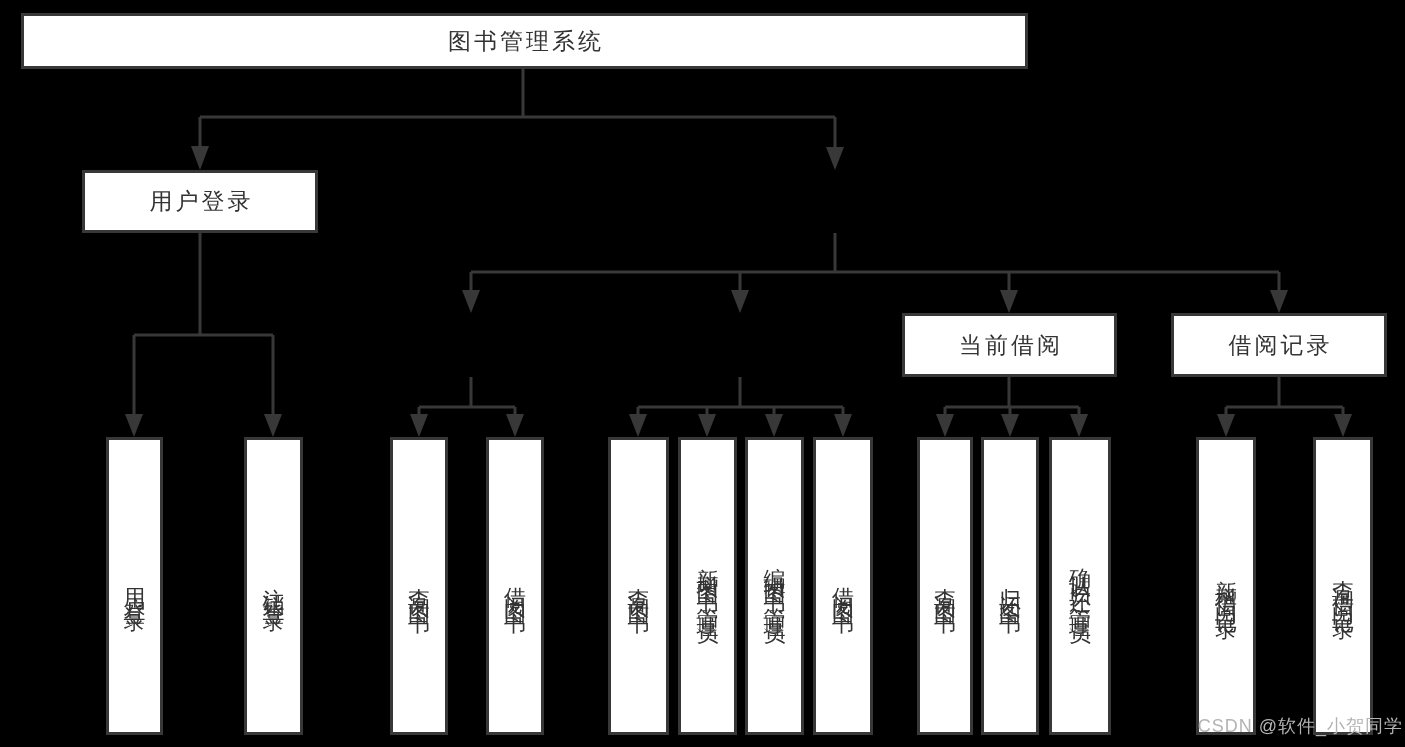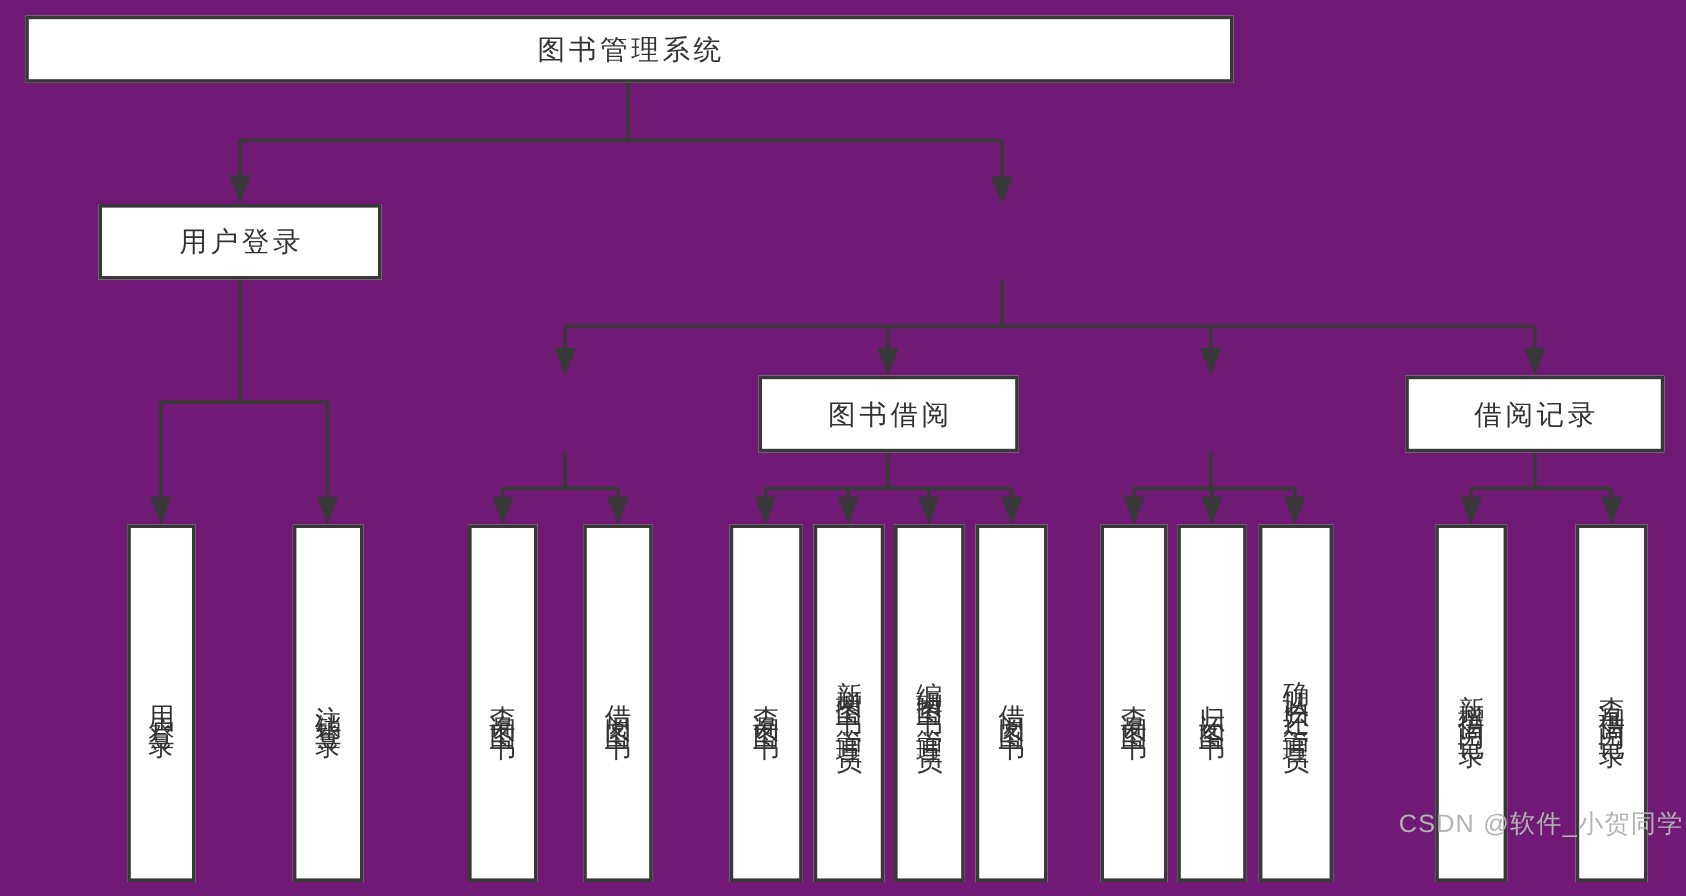--- a/index.html
+++ b/index.html
@@ -1,20 +1,20 @@
 <!DOCTYPE html>
 <html><head>
 <meta charset="utf-8">
 <style>
   html,body { margin:0; padding:0; background:#ffffff; }
   #canvas {
     position: relative;
     width: 1405px;
     height: 747px;
-    background: #701a75;
+    background: #000000;
     font-family: "Liberation Sans", "DejaVu Sans", sans-serif;
     overflow: hidden;
   }
   #connectors {
     position:absolute; left:0; top:0; width:1405px; height:747px; z-index:1;
   }
   #connectors path { stroke:#383838; stroke-width:3; fill:none; }
   #connectors polygon { fill:#383838; stroke:none; }
   .node {
     position:absolute;
@@ -37,23 +37,23 @@
   .vlabel {
     writing-mode: vertical-rl;
     text-orientation: mixed;
     font-size:22px;
     letter-spacing:8px;
     color:#333333;
     white-space:nowrap;
   }
   .watermark {
     position:absolute;
-    top:672px;
+    top:714px;
     right:2px;
-    font-size:21px;
+    font-size:18px;
     letter-spacing:1px;
     color:#b3b3b3;
     z-index:5;
     white-space:nowrap;
   }
 </style>
 </head>
 <body>
 
 <div id="canvas">
@@ -109,22 +109,22 @@
   </svg>
 
   <div class="node" style="left:21px;top:13px;width:1007px;height:56px">
     <span class="hlabel">图书管理系统</span>
   </div>
 
   <div class="node" style="left:82px;top:170px;width:236px;height:63px">
     <span class="hlabel">用户登录</span>
   </div>
 
-  <div class="node" style="left:632px;top:313px;width:217px;height:64px">
-    <span class="hlabel">图书借阅</span>
+  <div class="node" style="left:902px;top:313px;width:215px;height:64px">
+    <span class="hlabel">当前借阅</span>
   </div>
   <div class="node" style="left:1171px;top:313px;width:216px;height:64px">
     <span class="hlabel">借阅记录</span>
   </div>
 
   <div class="node" style="left:106px;top:437px;width:57px;height:298px">
     <span class="vlabel">用户登录</span>
   </div>
   <div class="node" style="left:244px;top:437px;width:59px;height:298px">
     <span class="vlabel">注销登录</span>

